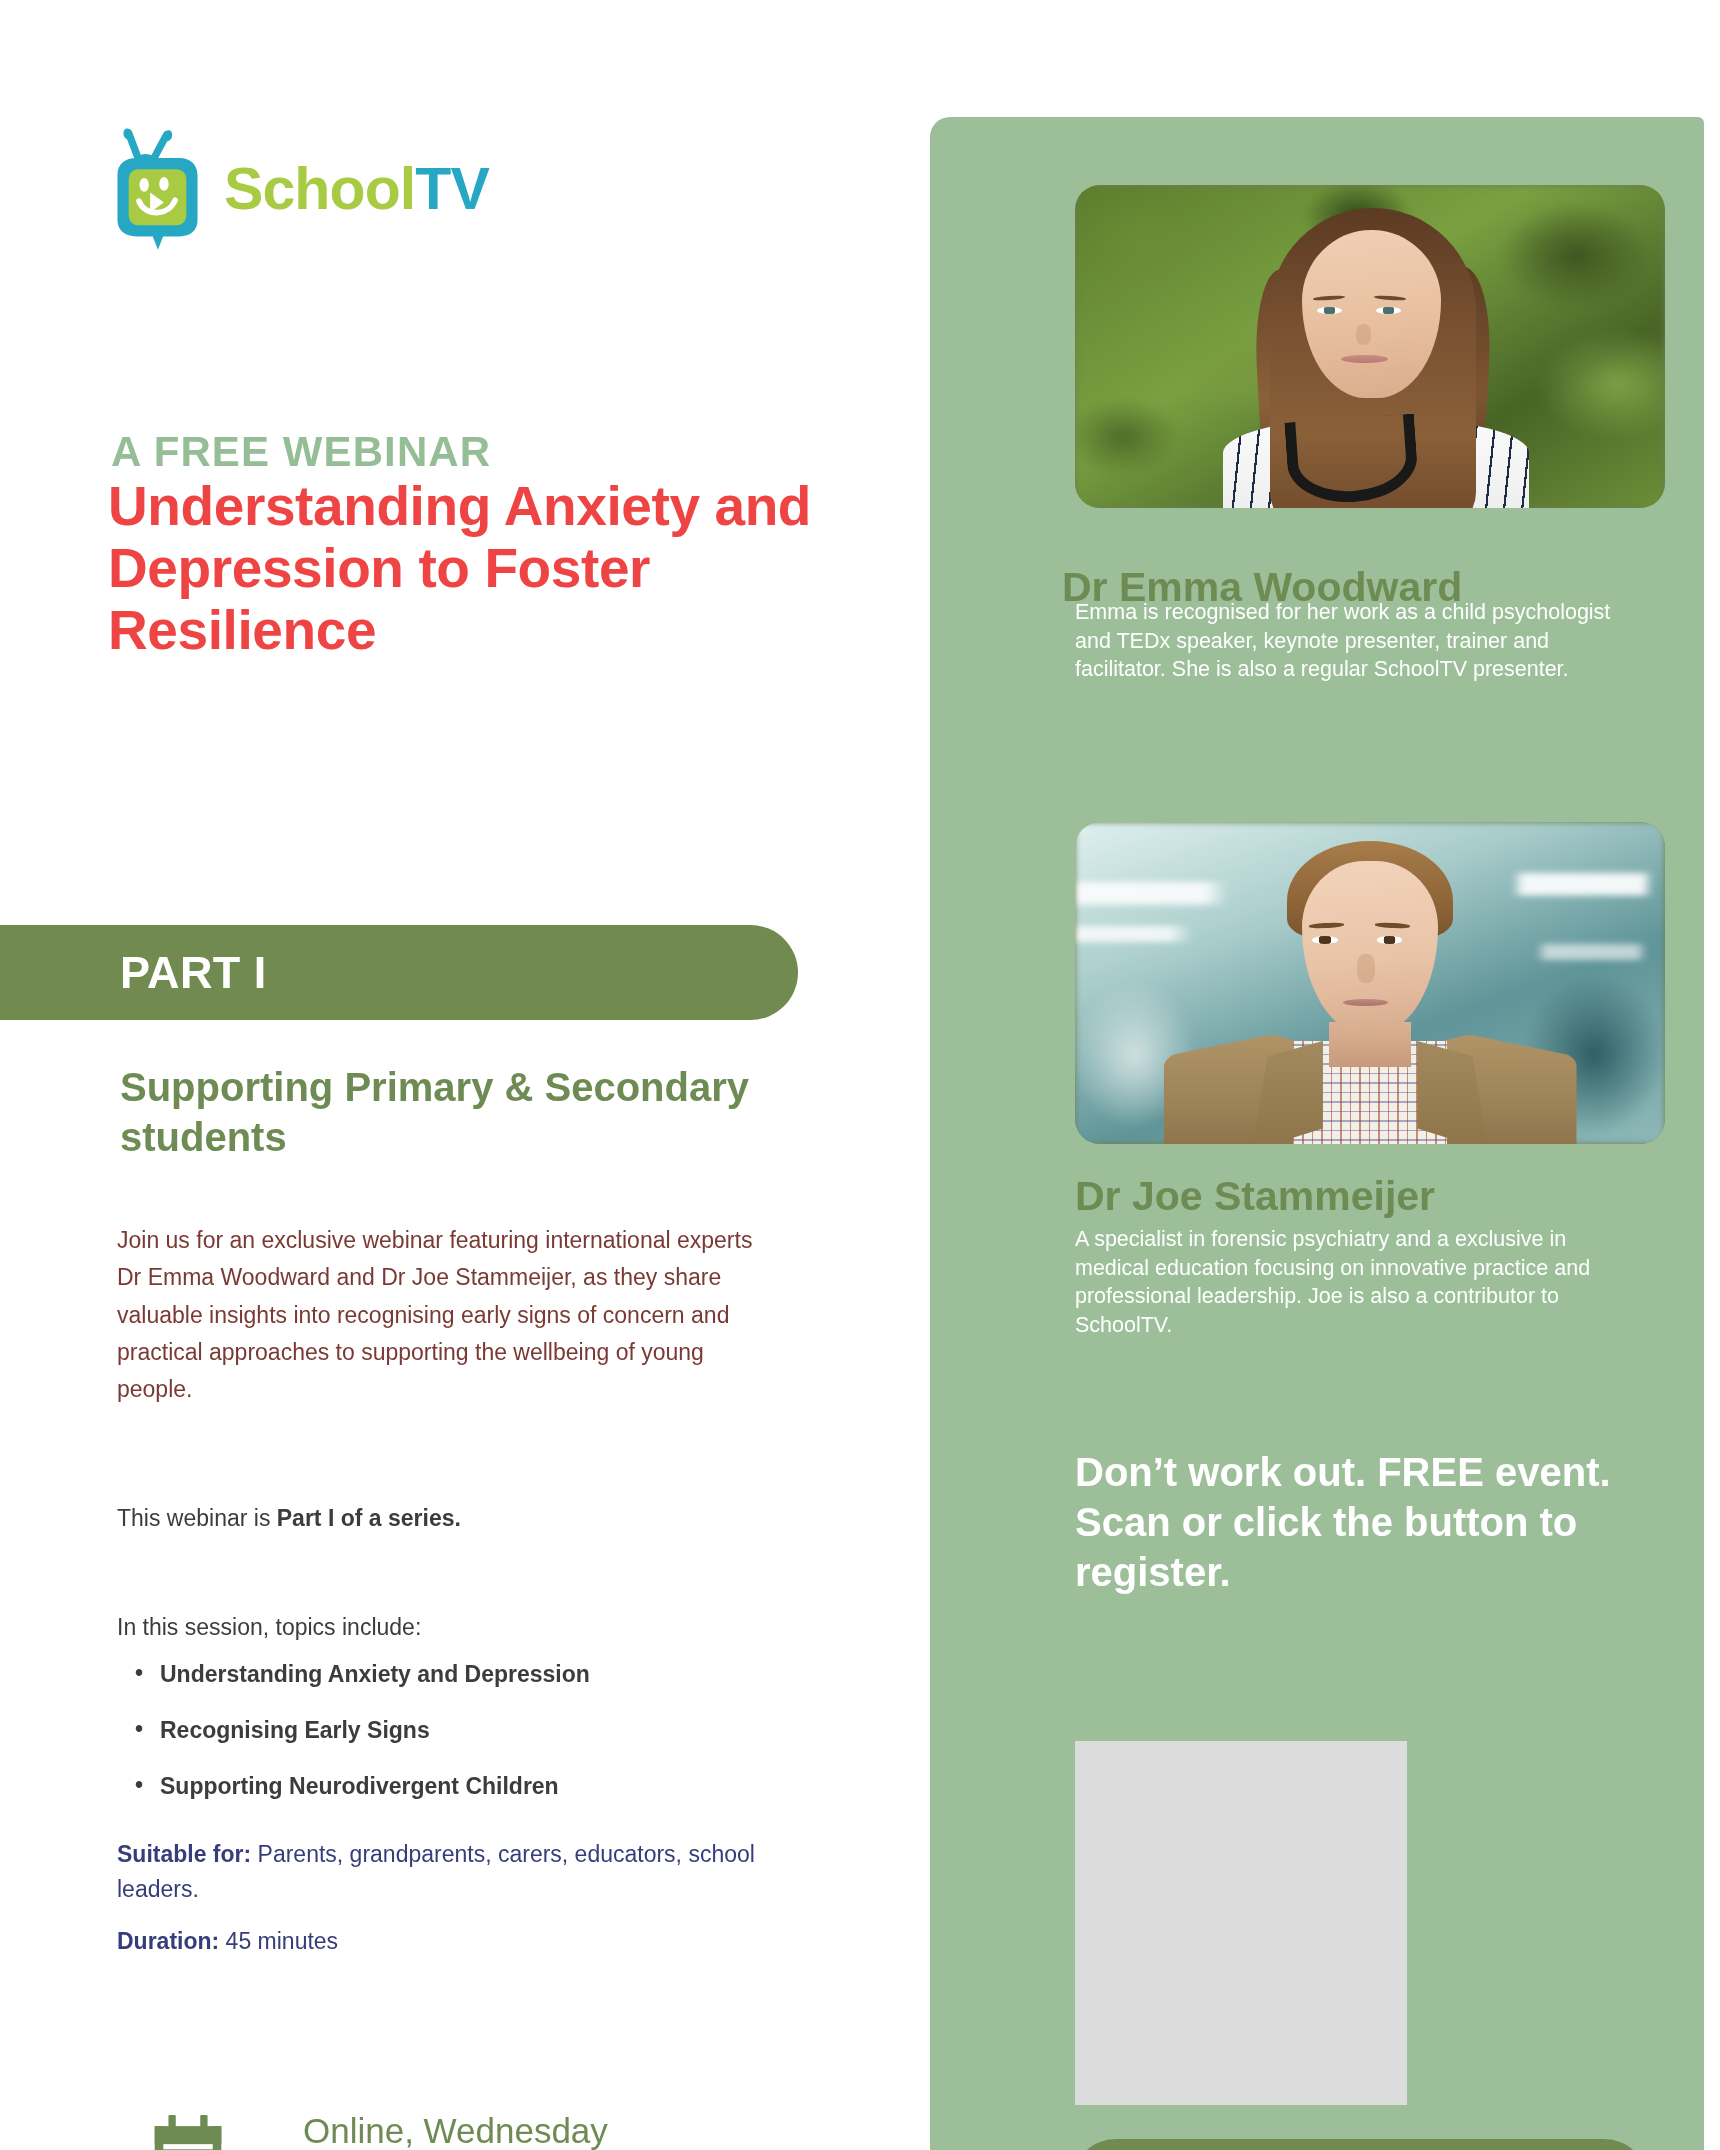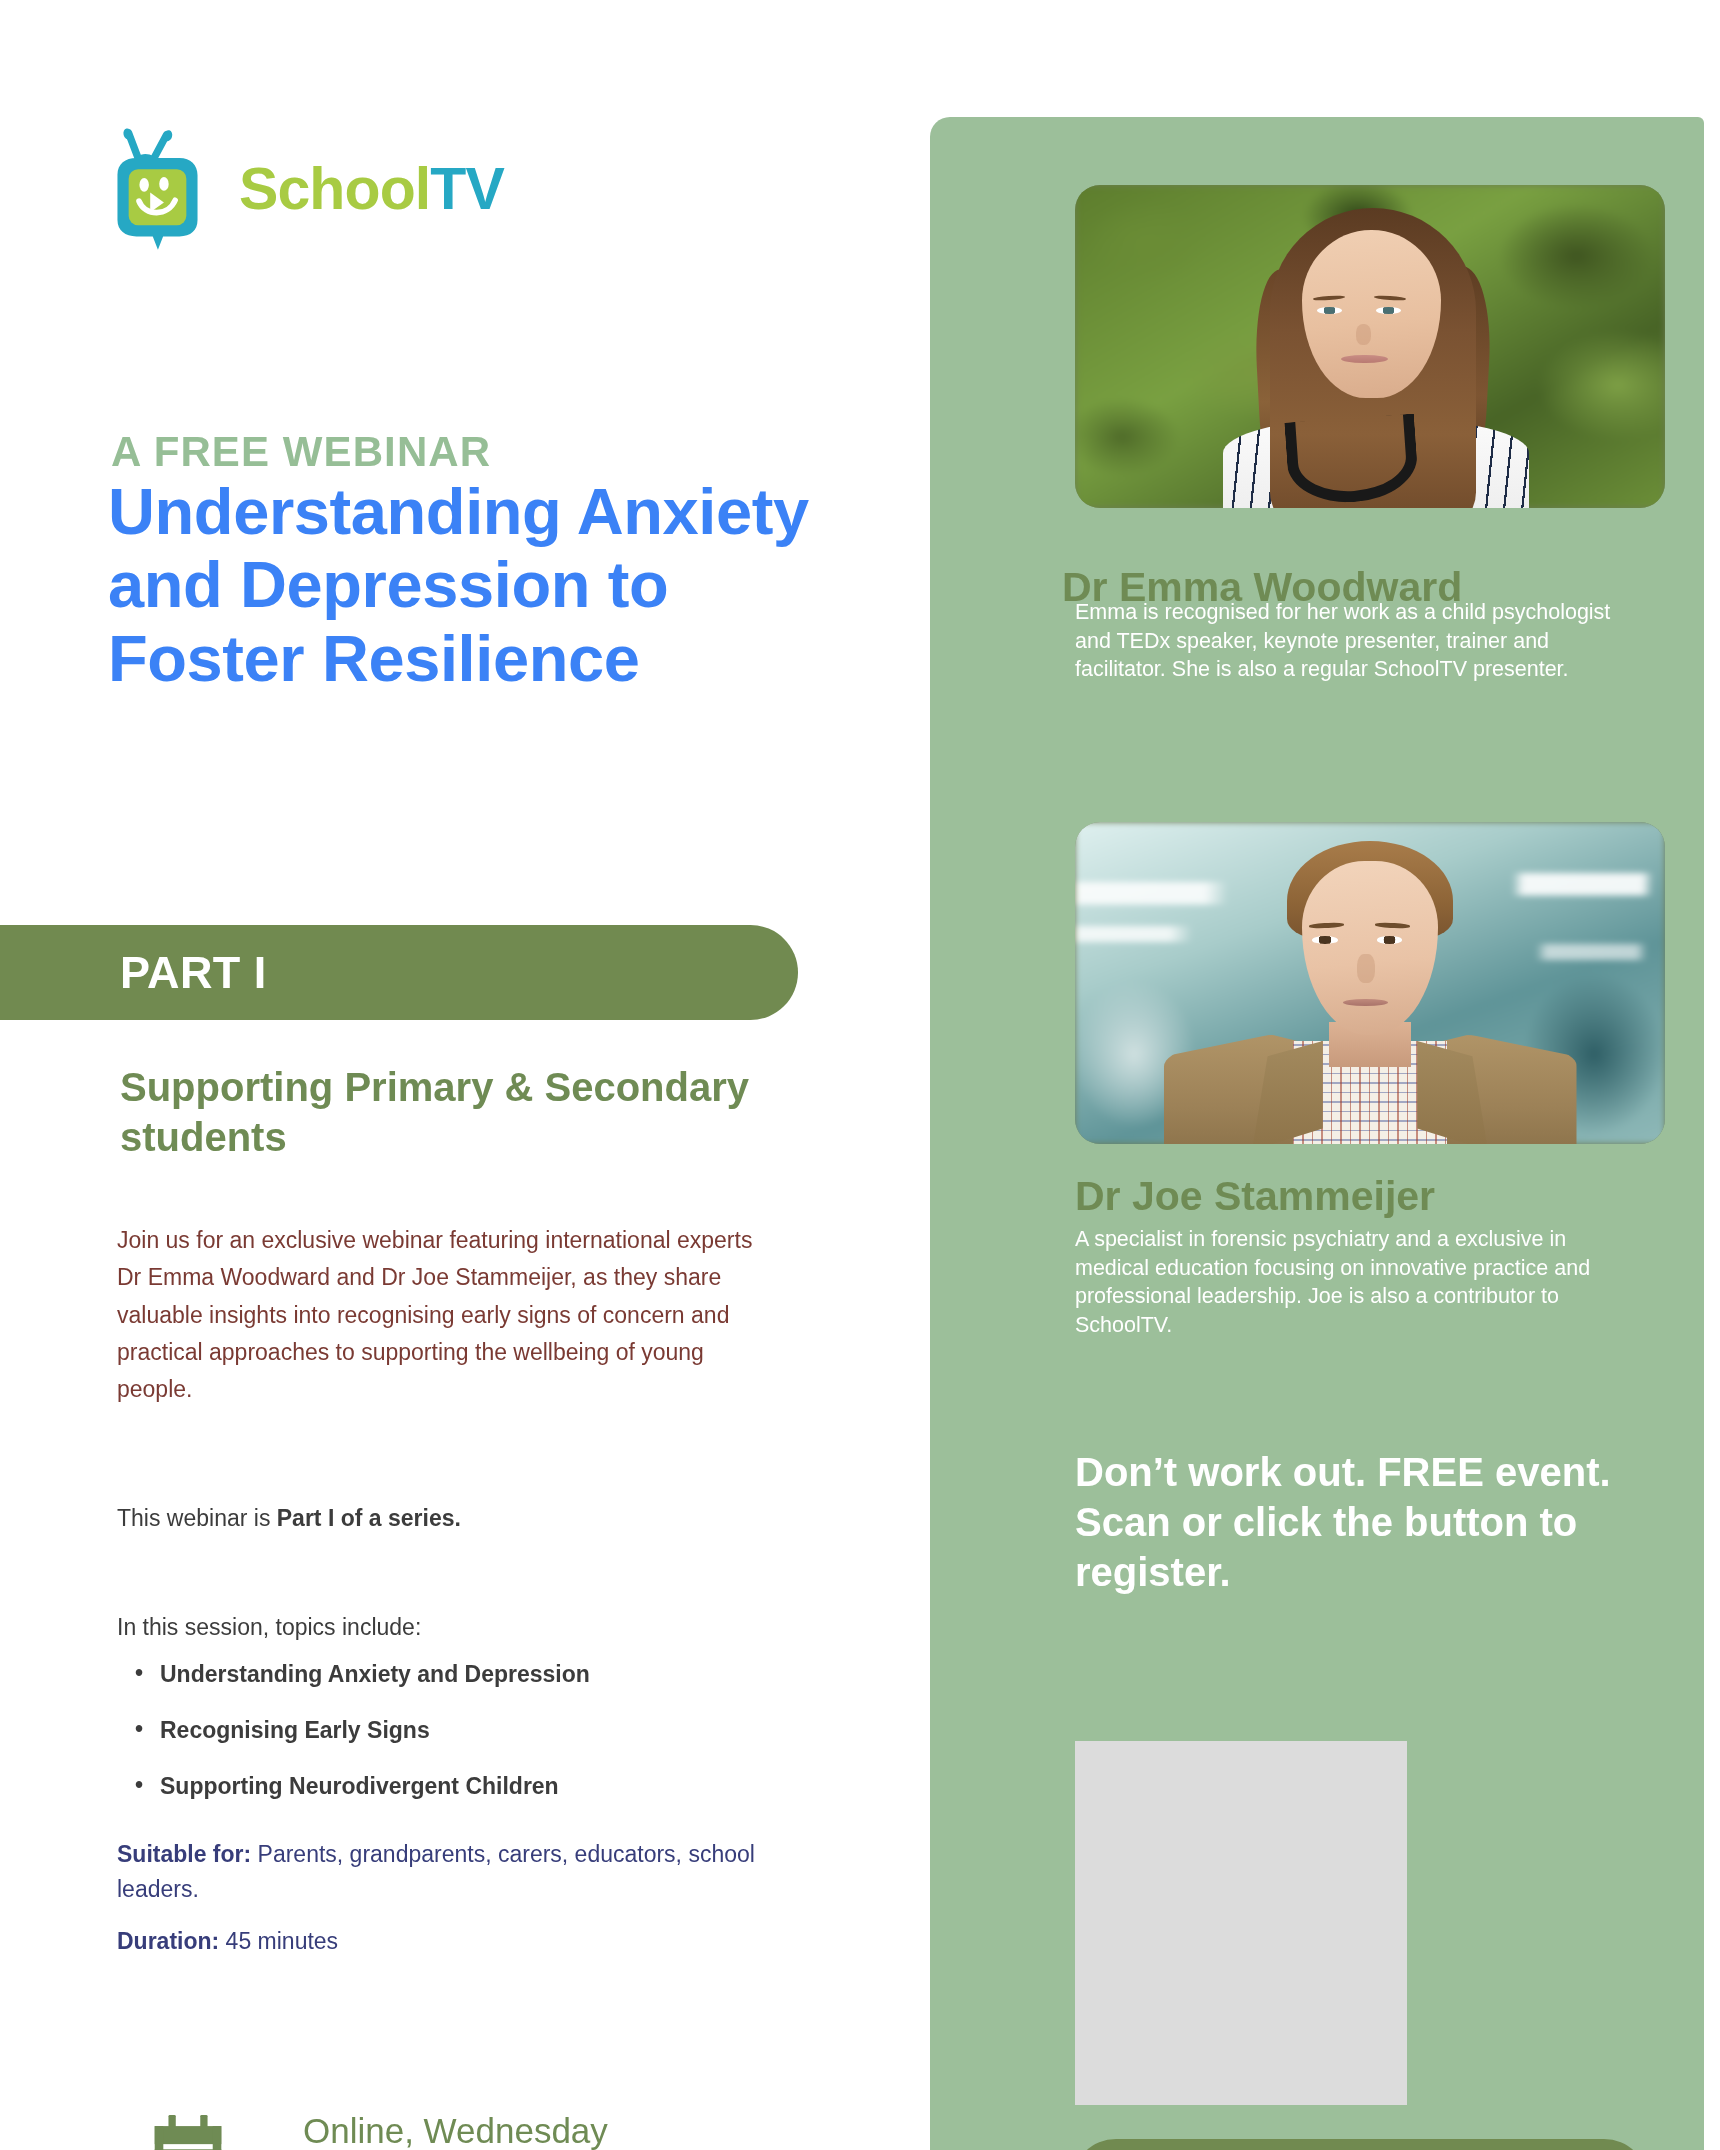--- a/index.html
+++ b/index.html
@@ -30,21 +30,21 @@
 
   
   .logo-block {
     position: absolute;
     left: 108px;
     top: 127px;
     width: 516px;
     height: 125px;
     display: flex;
     align-items: center;
-    gap: 32px;
+    gap: 17px;
   }
   .logo-mark { position: relative; width: 99px; height: 125px; flex: 0 0 99px; }
   .logo-wordmark {
     font-size: 59px;
     font-weight: 700;
     letter-spacing: -0.9px;
     line-height: 1;
     white-space: nowrap;
   }
   .word-school { color: #A8CB43; }
@@ -61,24 +61,24 @@
     color: #96BE96;
     white-space: nowrap;
   }
 
   
   .main-title {
     position: absolute;
     left: 108px;
     top: 475px;
     width: 774px;
-    font-size: 65px;
+    font-size: 55px;
     font-weight: 700;
     line-height: 1.13;
-    color: #3b82f6;
+    color: #ef4444;
     letter-spacing: -0.4px;
   }
 
   
   .part-band {
     position: absolute;
     left: 0;
     top: 925px;
     width: 798px;
     height: 95px;

